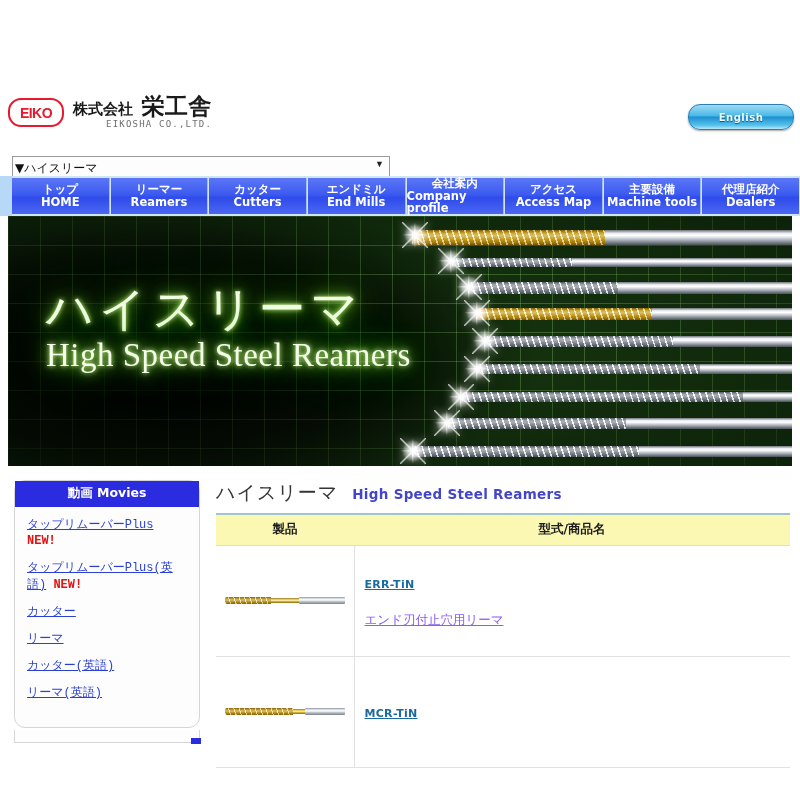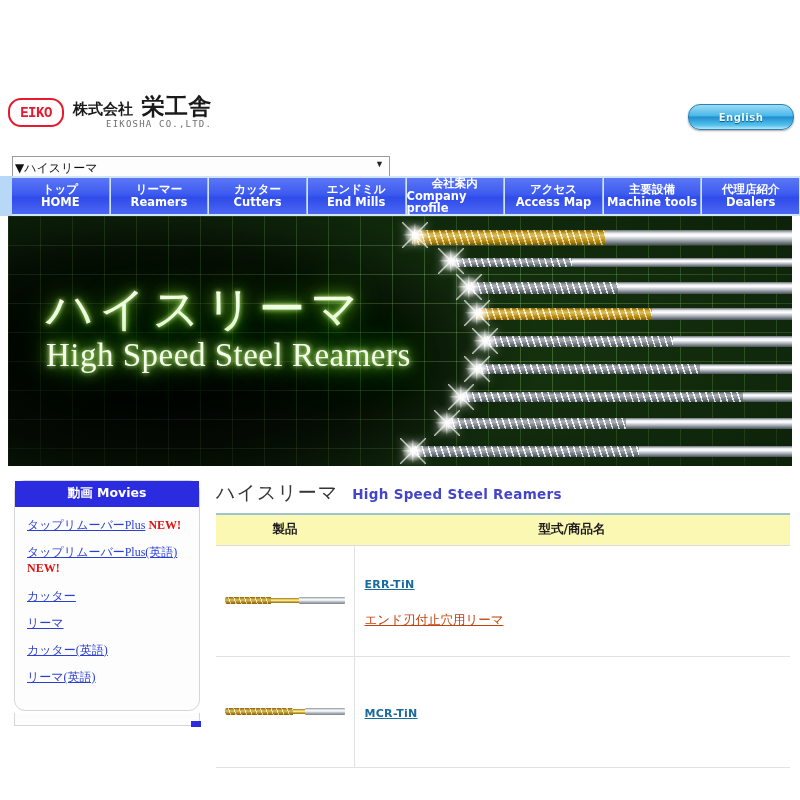--- a/index.html
+++ b/index.html
@@ -15,21 +15,21 @@
 
   
   .header{position:relative;height:52px;background:#fff;}
   .logo-wrap{position:absolute;left:8px;top:2px;display:flex;align-items:flex-start;}
   .eiko-badge{
     width:52px;height:25px;border:2.5px solid #e8192c;border-radius:13px;
     display:flex;align-items:center;justify-content:center;margin-top:4px;
   }
   .eiko-badge span{
     color:#e8192c;font-weight:bold;font-size:14px;letter-spacing:-.5px;
-    font-family:Liberation Mono, monospace;
+    font-family:Liberation Sans, sans-serif;
   }
   .logo-text{margin-left:9px;}
   .logo-jp{
     font-size:23px;font-weight:bold;color:#1a1a1a;line-height:1.05;
     letter-spacing:.5px;white-space:nowrap;
     font-family:"DejaVu Sans",sans-serif;
   }
   .logo-jp .kk{font-size:15px;letter-spacing:0;}
   .logo-en{
     font-size:9px;color:#6e6e6e;letter-spacing:1.2px;margin-top:1px;
@@ -145,21 +145,21 @@
   .content{display:flex;margin:14px 8px 0 8px;align-items:flex-start;}
   .sidebar{width:186px;flex:0 0 186px;margin-left:6px;}
   .side-box{border:1px solid #d6d6d6;background:#fdfdfd;border-radius:11px;}
   .side-head{
     background:#2b2be0;color:#fff;text-align:center;font-size:12.5px;font-weight:bold;
     padding:4px 0 5px;font-family:"DejaVu Sans",sans-serif;
   }
   .side-list{padding:10px 12px 14px 12px;}
   .side-link{
     display:block;font-size:12px;line-height:1.35;margin-bottom:11px;
-    color:#2a3fd4;text-decoration:none;font-family:Liberation Serif, serif;
+    color:#2a3fd4;text-decoration:none;font-family:Liberation Mono, monospace;
   }
   .side-link u{text-decoration:underline;}
   .side-link .new{color:#e01212;font-weight:bold;text-decoration:none;}
   .side-box2{
     border:1px solid #d6d6d6;border-top:none;background:#fdfdfd;height:12px;margin-top:2px;
     position:relative;
   }
   .side-box2 .nub{position:absolute;right:-2px;bottom:-2px;width:10px;height:6px;background:#2b2be0;}
 
   
@@ -180,21 +180,21 @@
     border-bottom:1px solid #e2e2e2;padding:0;vertical-align:middle;height:110px;
   }
   table.prod td.c1{width:138px;border-right:1px solid #e2e2e2;text-align:center;}
   table.prod td.c2{padding:0 0 0 10px;}
   .p-link{
     display:inline-block;color:#1a6aa0;font-size:11px;font-weight:bold;
     text-decoration:underline;letter-spacing:.3px;
     font-family:"DejaVu Sans",sans-serif;
   }
   .p-desc{
-    display:block;color:#c2410c;font-size:12.5px;text-decoration:underline;
+    display:block;color:#8b5cf6;font-size:12.5px;text-decoration:underline;
     margin-top:20px;font-family:"DejaVu Sans",sans-serif;
   }
 
   
   .thumb{position:relative;width:120px;height:10px;margin:0 auto;}
   .thumb .t-shank{
     position:absolute;right:0;top:1px;height:7px;width:46px;border-radius:1px;
     background:linear-gradient(to bottom,#8d939b 0%,#e3e7ec 25%,#ffffff 42%,#b6bcc4 68%,#7b828a 100%);
   }
   .thumb .t-neck{

